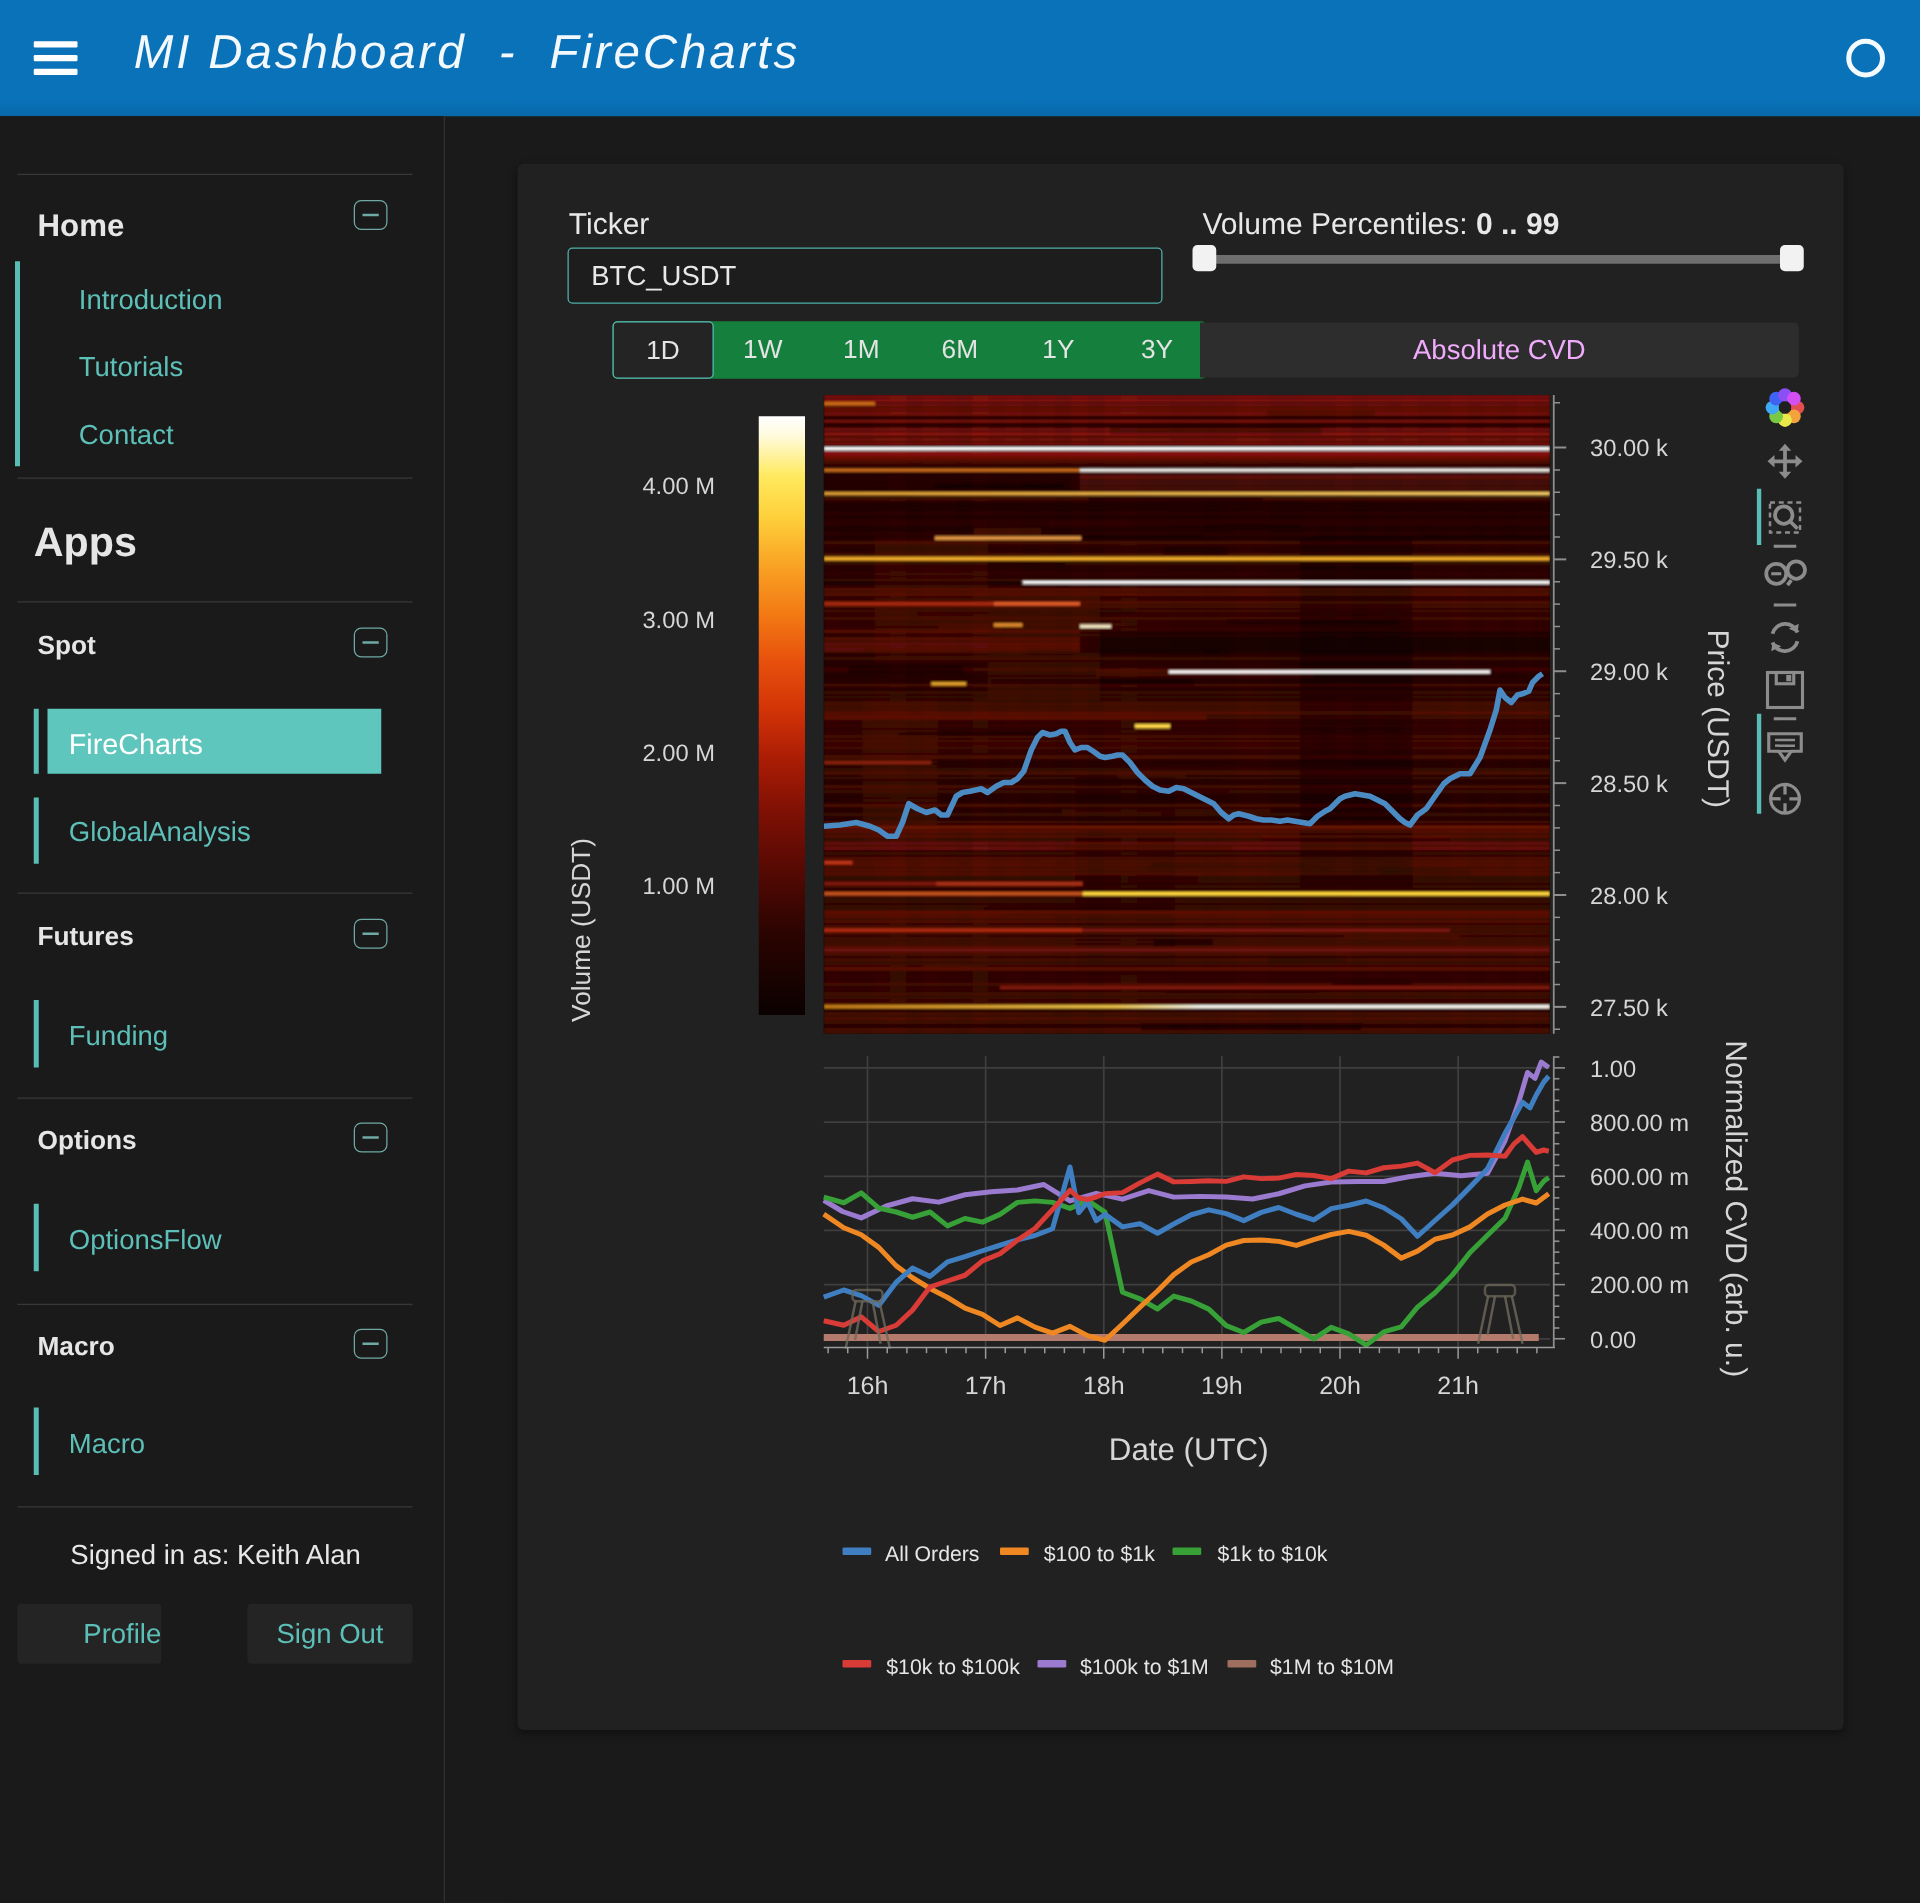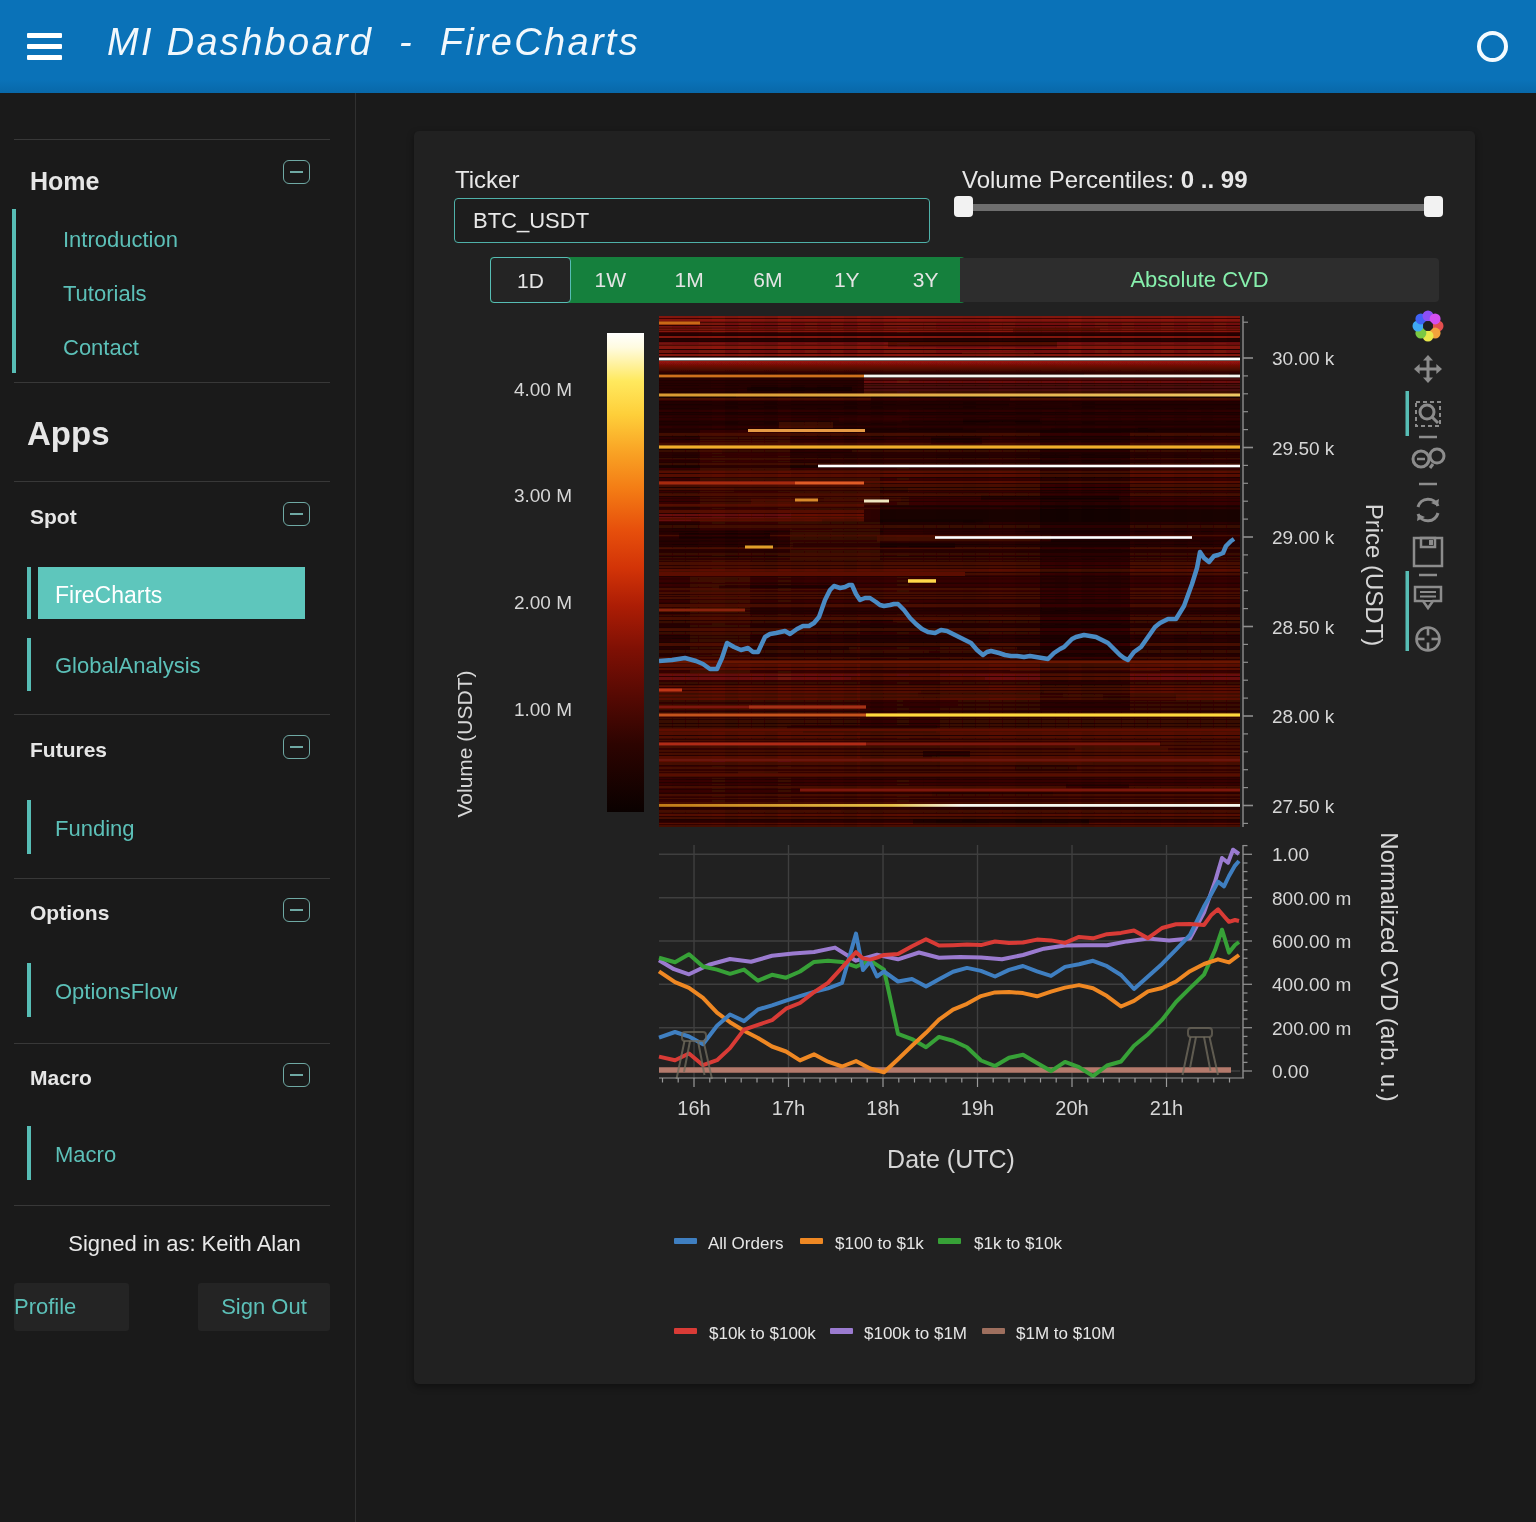--- a/index.html
+++ b/index.html
@@ -24,21 +24,21 @@
   #panel{position:absolute;left:414px;top:131px;width:1061px;height:1253px;background:#212121;border-radius:5px;box-shadow:0 3px 7px rgba(0,0,0,0.4);}
   .lbl{position:absolute;color:#e8e8e8;font-size:24px;}
   #tickerinput{position:absolute;left:454px;top:198px;width:476px;height:45px;box-sizing:border-box;border:1px solid #4fb1a9;border-radius:4px;background:#1d1d1d;color:#e8e8e8;font-size:22px;line-height:43px;padding-left:18px;}
   #rangegrp{position:absolute;left:454px;top:257px;width:475px;height:46px;background:#15803d;border-radius:4px;display:flex;margin-left:36px;}
   #rangegrp div{flex:1;text-align:center;line-height:46px;font-size:21px;color:#e4e4e4;}
   #rangegrp div.sel{background:#242424;border:1px solid #57bdb5;border-radius:4px;box-sizing:border-box;}
   #slider{position:absolute;left:956px;top:204px;width:486px;height:7px;background:#6e6e6e;border-radius:3px;}
   .handle{position:absolute;top:-8px;width:19px;height:21px;background:#f2f2f2;border-radius:4px;}
   #cvdgrp{position:absolute;left:960px;top:258px;width:479px;height:44px;display:flex;}
   #cvdgrp .a{width:251px;background:#212121;border:1px solid #57bdb5;border-radius:4px;box-sizing:border-box;text-align:center;line-height:42px;font-size:22px;color:#e4e4e4;}
-  #cvdgrp .b{flex:1;background:#2d2d2d;border-radius:0 4px 4px 0;text-align:center;line-height:44px;font-size:22px;color:#86efac;}
+  #cvdgrp .b{flex:1;background:#2d2d2d;border-radius:0 4px 4px 0;text-align:center;line-height:44px;font-size:22px;color:#f0abfc;}
 </style>
 </head>
 <body>
   <div id="header">
     <div id="burger" style="position:absolute;left:27px;top:33px;">
       <div></div>
       <div></div>
       <div style="margin:0;"></div>
     </div>
     <div id="title">MI Dashboard&nbsp; -&nbsp; FireCharts</div>
@@ -72,22 +72,22 @@
   <div class="sect" style="top:901px;font-size:21px;">Options</div>
   <div class="minus" style="top:898px;"></div>
   <div class="vbar" style="top:963px;height:54px;"></div>
   <div class="alink" style="top:979px;">OptionsFlow</div>
   <div class="hr" style="top:1043px;"></div>
   <div class="sect" style="top:1066px;font-size:21px;">Macro</div>
   <div class="minus" style="top:1063px;"></div>
   <div class="vbar" style="top:1126px;height:54px;"></div>
   <div class="alink" style="top:1142px;">Macro</div>
   <div class="hr" style="top:1205px;"></div>
-  <div class="abs" style="left:12px;top:1231px;width:345px;text-align:center;color:#e8e8e8;font-size:22px;">Signed in as: Keith Alan</div>
-  <div class="abs" style="left:14px;top:1283px;width:115px;height:48px;background:#242424;color:#5cc0b8;font-size:22px;text-align:left;line-height:48px;border-radius:3px;">Profile</div>
+  <div class="abs" style="left:0;top:1231px;width:345px;text-align:center;color:#e8e8e8;font-size:22px;">Signed in as: Keith Alan</div>
+  <div class="abs" style="left:14px;top:1283px;width:115px;height:48px;background:#242424;color:#5cc0b8;font-size:22px;text-align:right;line-height:48px;border-radius:3px;">Profile</div>
   <div class="abs" style="left:198px;top:1283px;width:132px;height:48px;background:#242424;color:#5cc0b8;font-size:22px;text-align:center;line-height:48px;border-radius:3px;">Sign Out</div>
 
   <div id="panel"></div>
   <div class="lbl" style="left:455px;top:166px;">Ticker</div>
   <div id="tickerinput">BTC_USDT</div>
   <div id="rangegrp">
     <div class="sel">1D</div>
     <div>1W</div>
     <div>1M</div>
     <div>6M</div>

